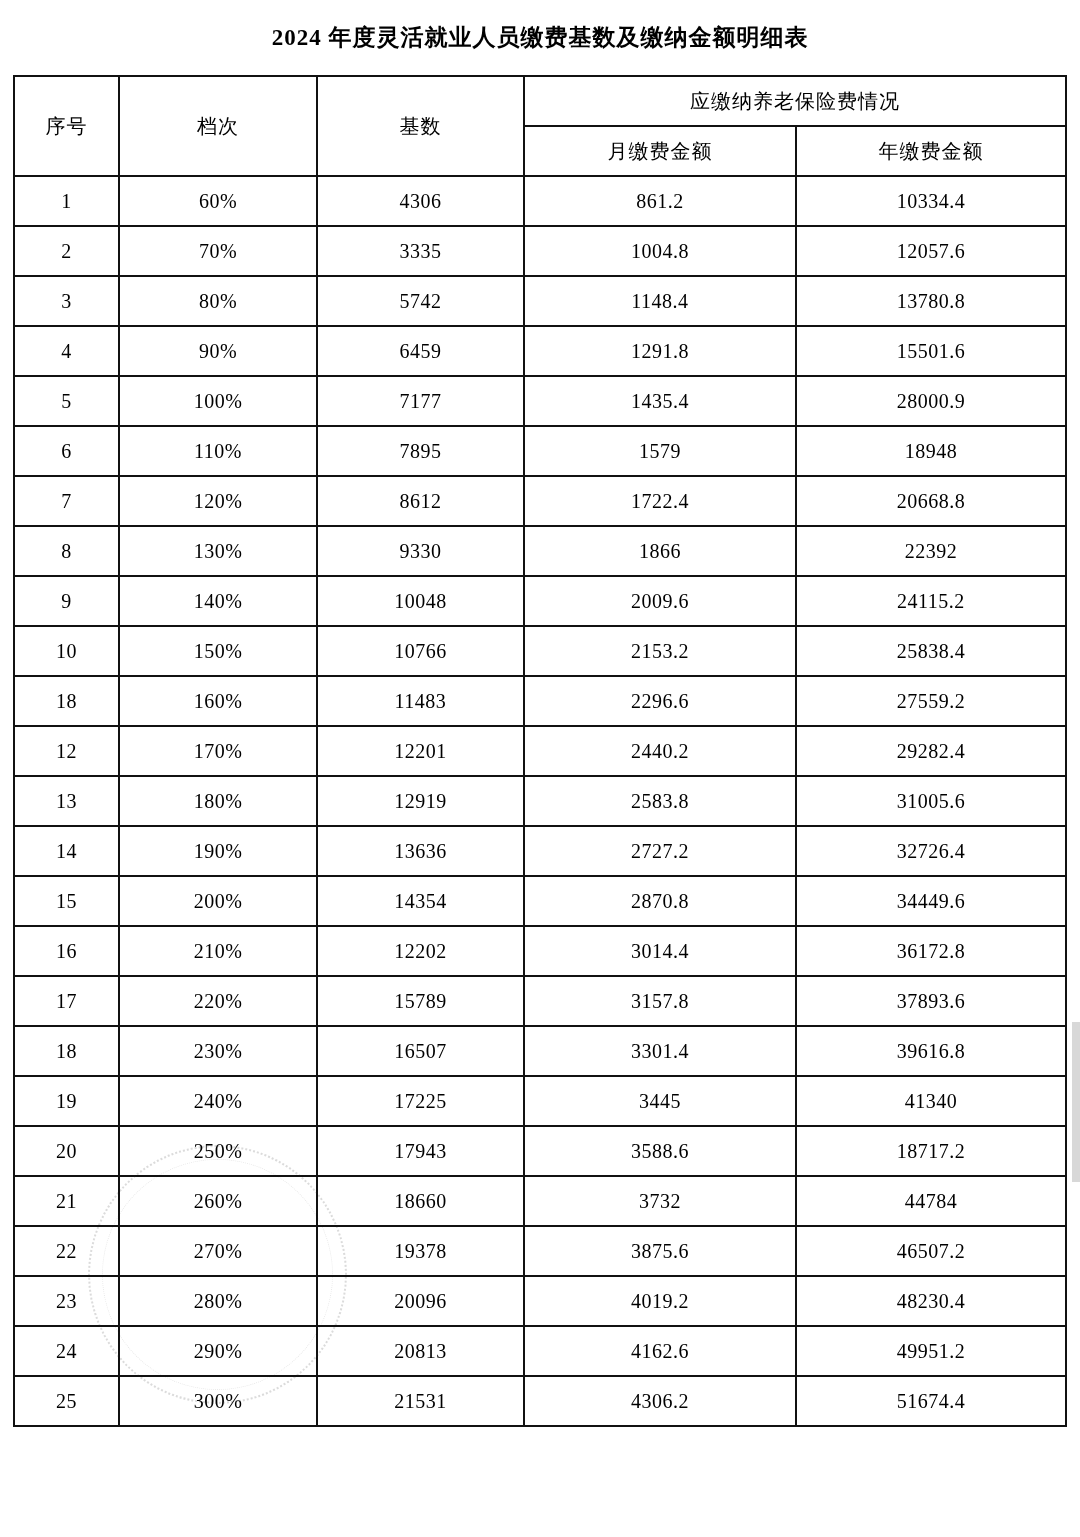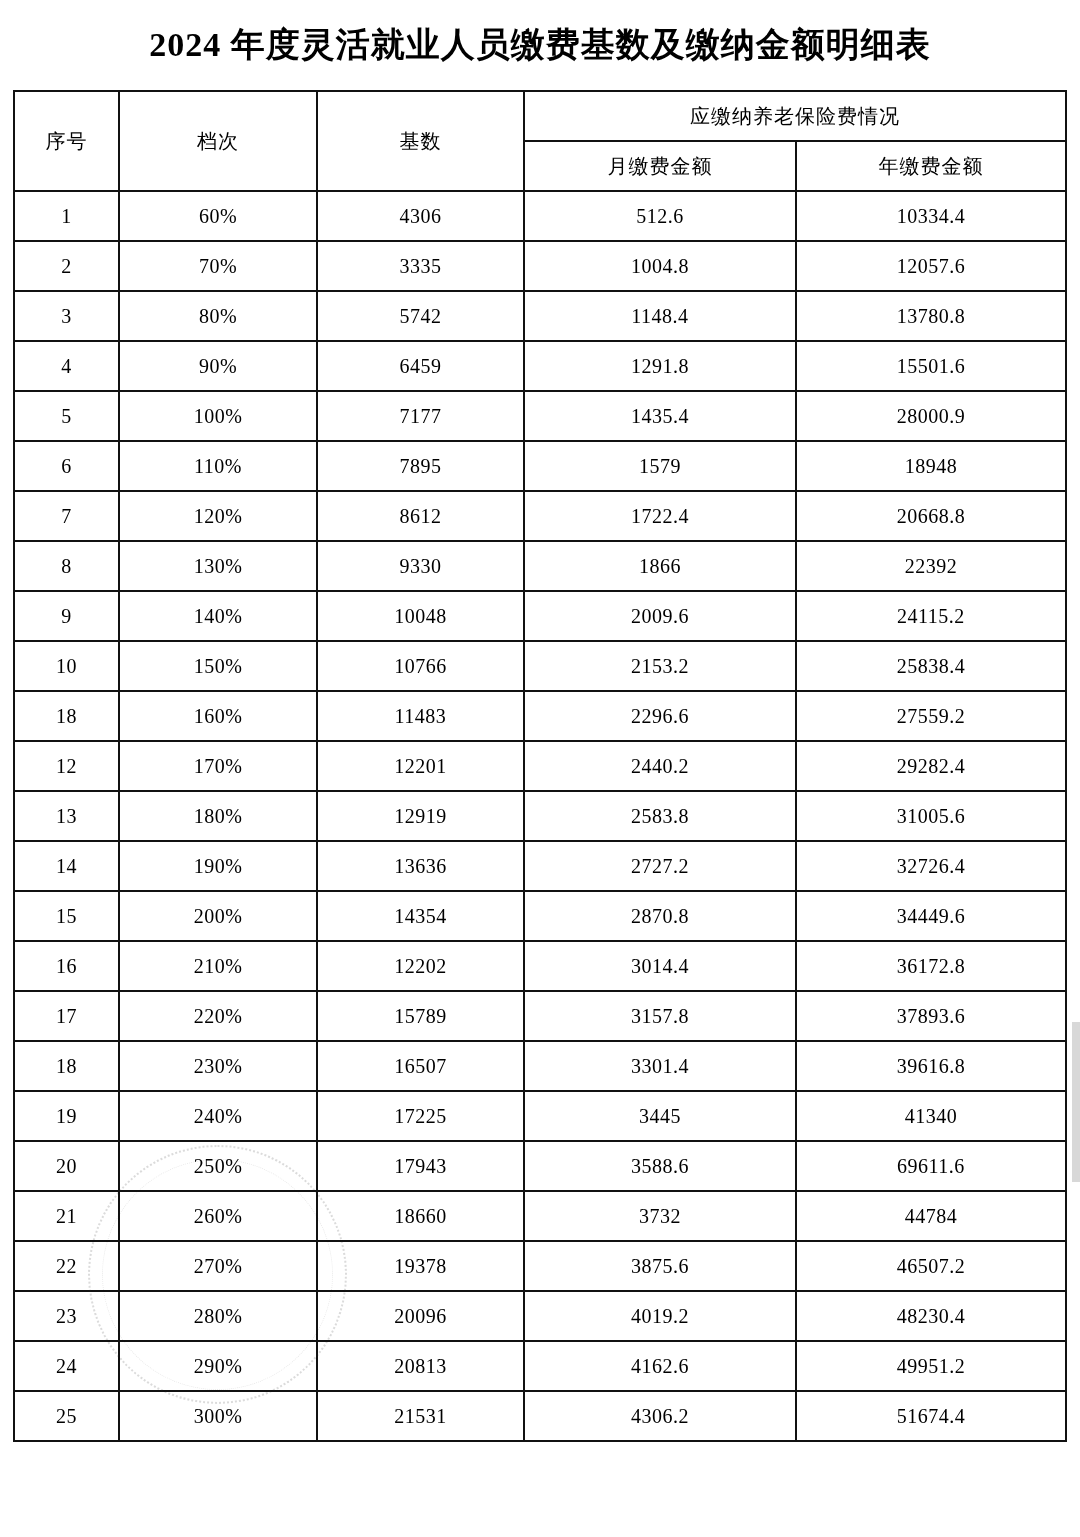--- a/index.html
+++ b/index.html
@@ -16,21 +16,21 @@
     overflow: hidden;
   }
   .page {
     width: 1080px;
     height: 1537px;
     position: relative;
     box-sizing: border-box;
   }
   .doc-title {
     text-align: center;
-    font-size: 34px;
+    font-size: 23px;
     font-weight: bold;
     letter-spacing: 1px;
     padding-top: 22px;
     font-family: "Liberation Serif", "DejaVu Serif", serif;
   }
   .unit-line {
     text-align: right;
     font-size: 21px;
     padding-right: 92px;
     padding-top: 32px;
@@ -134,21 +134,21 @@
       <tr>
         <th class="hdr-sub">月缴费金额</th>
         <th class="hdr-sub">年缴费金额</th>
       </tr>
     </thead>
     <tbody id="table-body">
         <tr>
           <td class="num">1</td>
           <td class="num">60%</td>
           <td class="num">4306</td>
-          <td class="num">512.6</td>
+          <td class="num">861.2</td>
           <td class="num">10334.4</td>
         </tr>
         <tr>
           <td class="num">2</td>
           <td class="num">70%</td>
           <td class="num">3335</td>
           <td class="num">1004.8</td>
           <td class="num">12057.6</td>
         </tr>
         <tr>
@@ -268,21 +268,21 @@
           <td class="num">240%</td>
           <td class="num">17225</td>
           <td class="num">3445</td>
           <td class="num">41340</td>
         </tr>
         <tr>
           <td class="num">20</td>
           <td class="num">250%</td>
           <td class="num">17943</td>
           <td class="num">3588.6</td>
-          <td class="num">69611.6</td>
+          <td class="num">18717.2</td>
         </tr>
         <tr>
           <td class="num">21</td>
           <td class="num">260%</td>
           <td class="num">18660</td>
           <td class="num">3732</td>
           <td class="num">44784</td>
         </tr>
         <tr>
           <td class="num">22</td>

